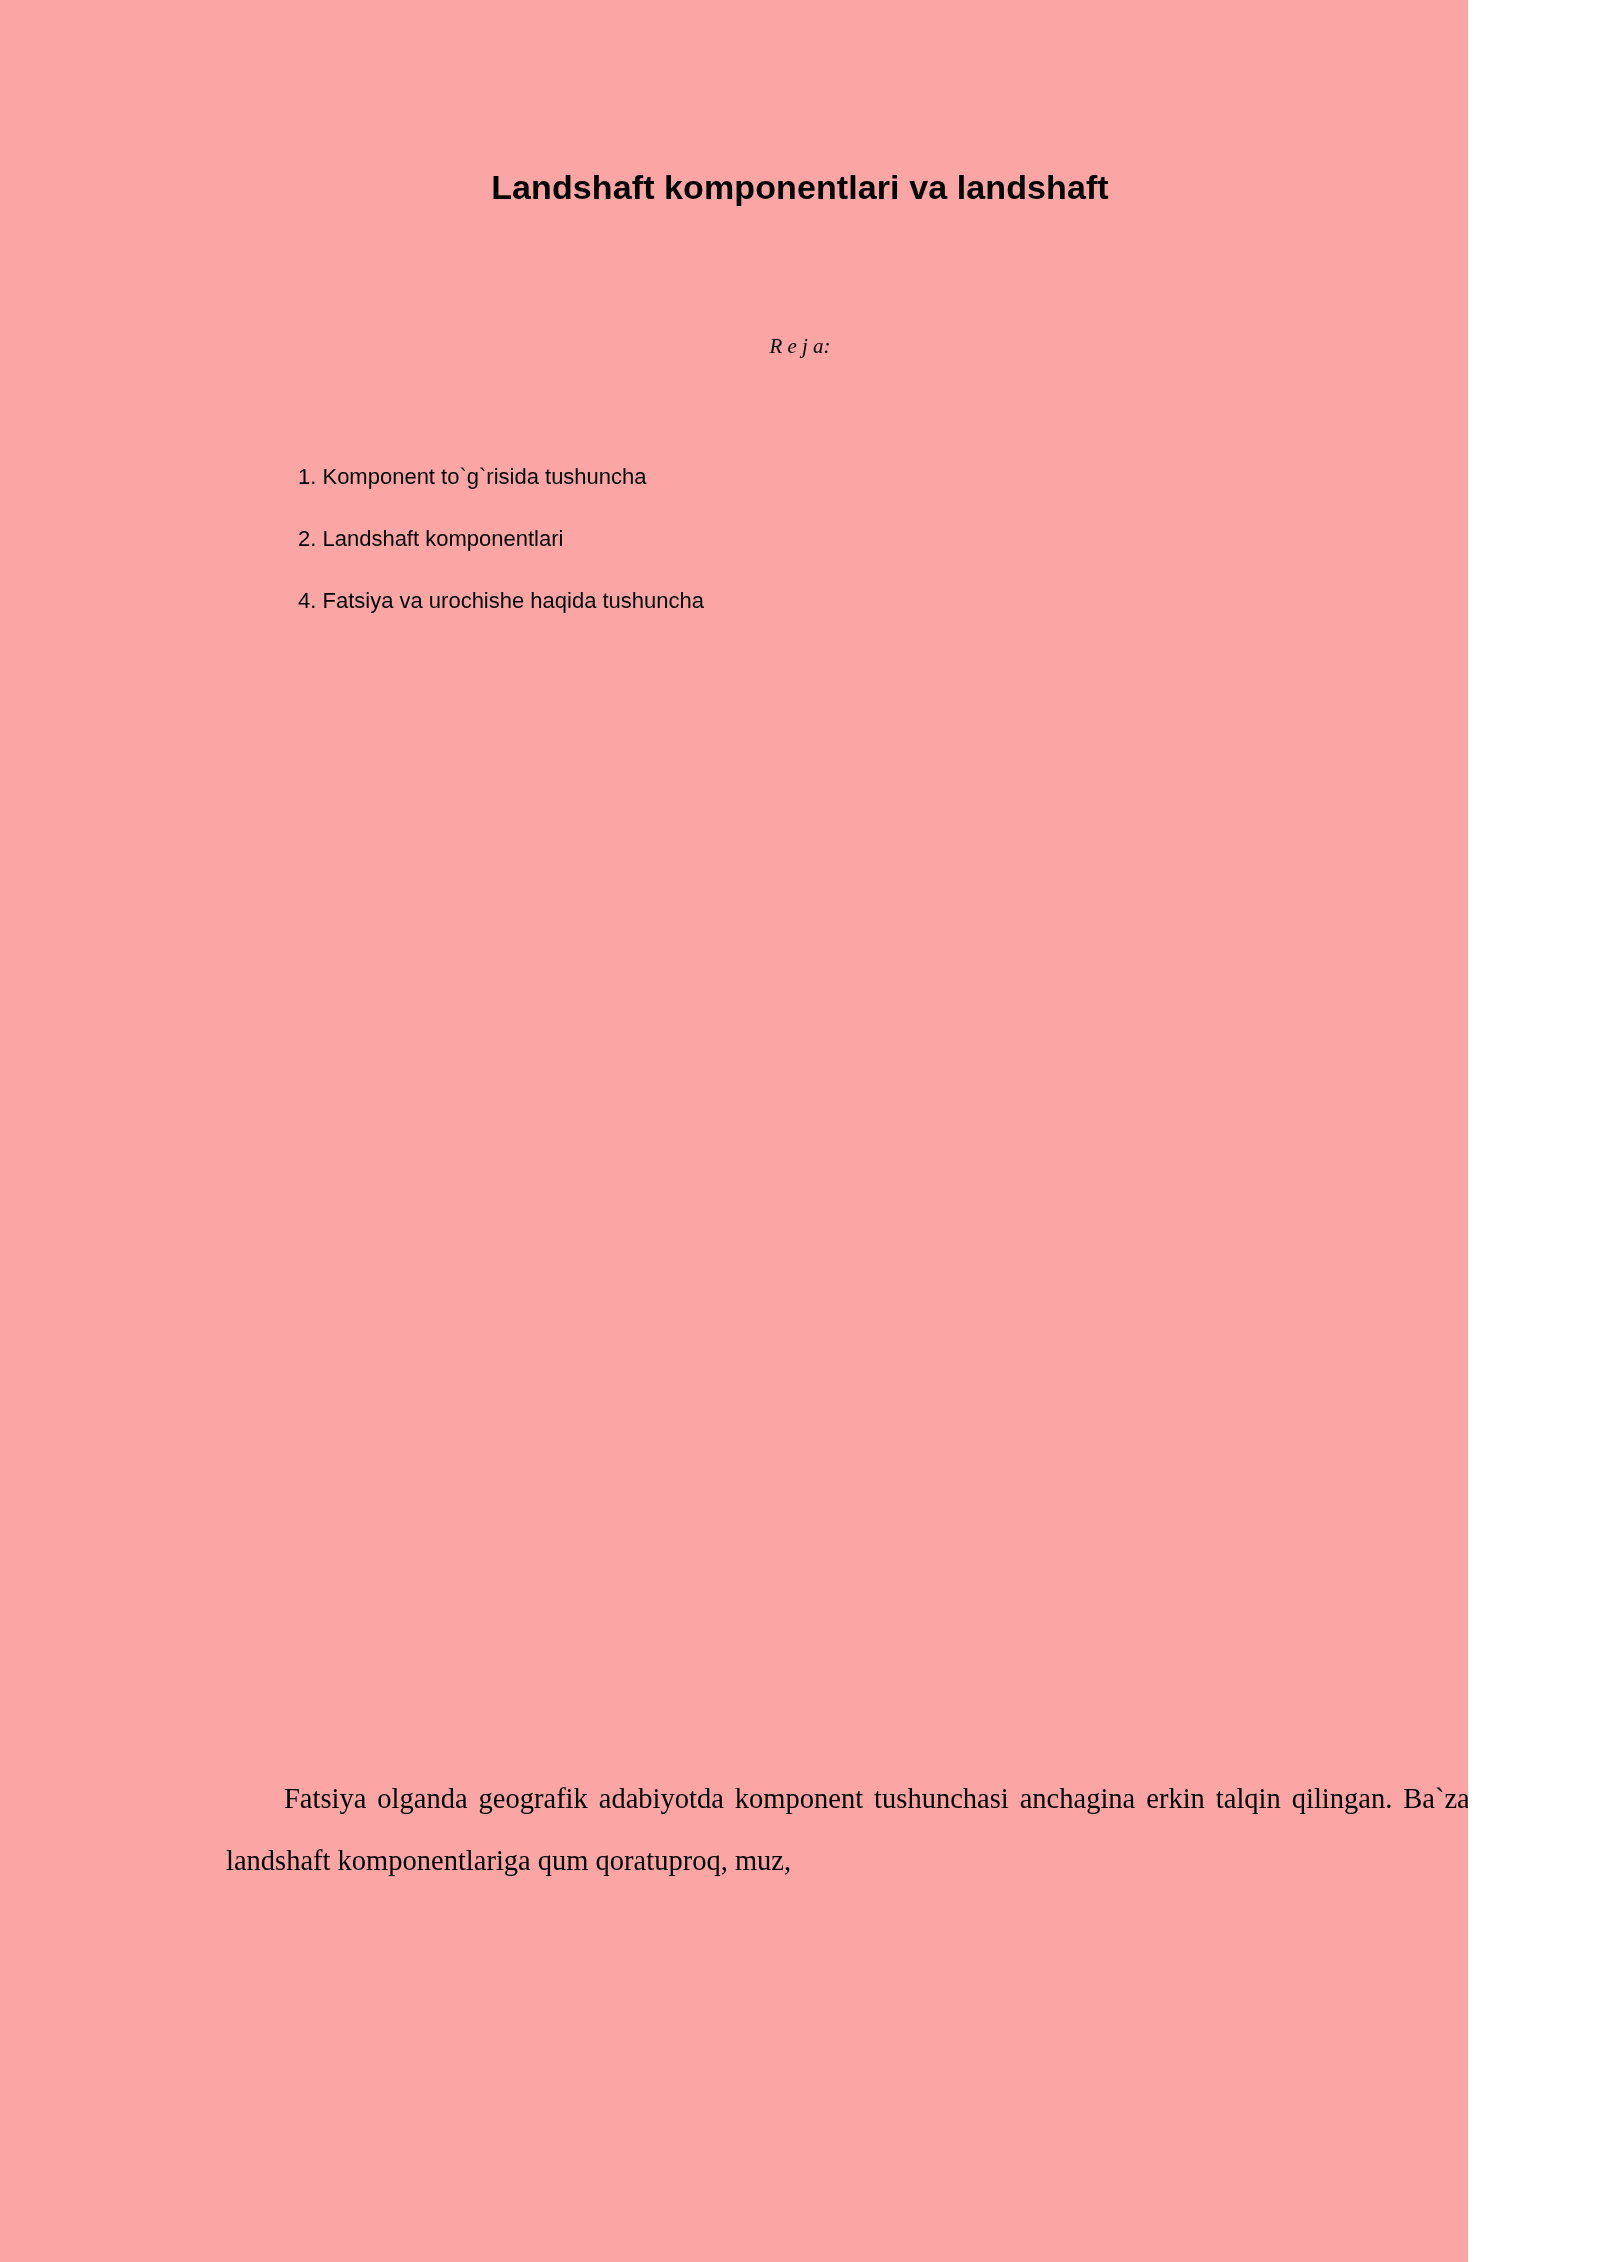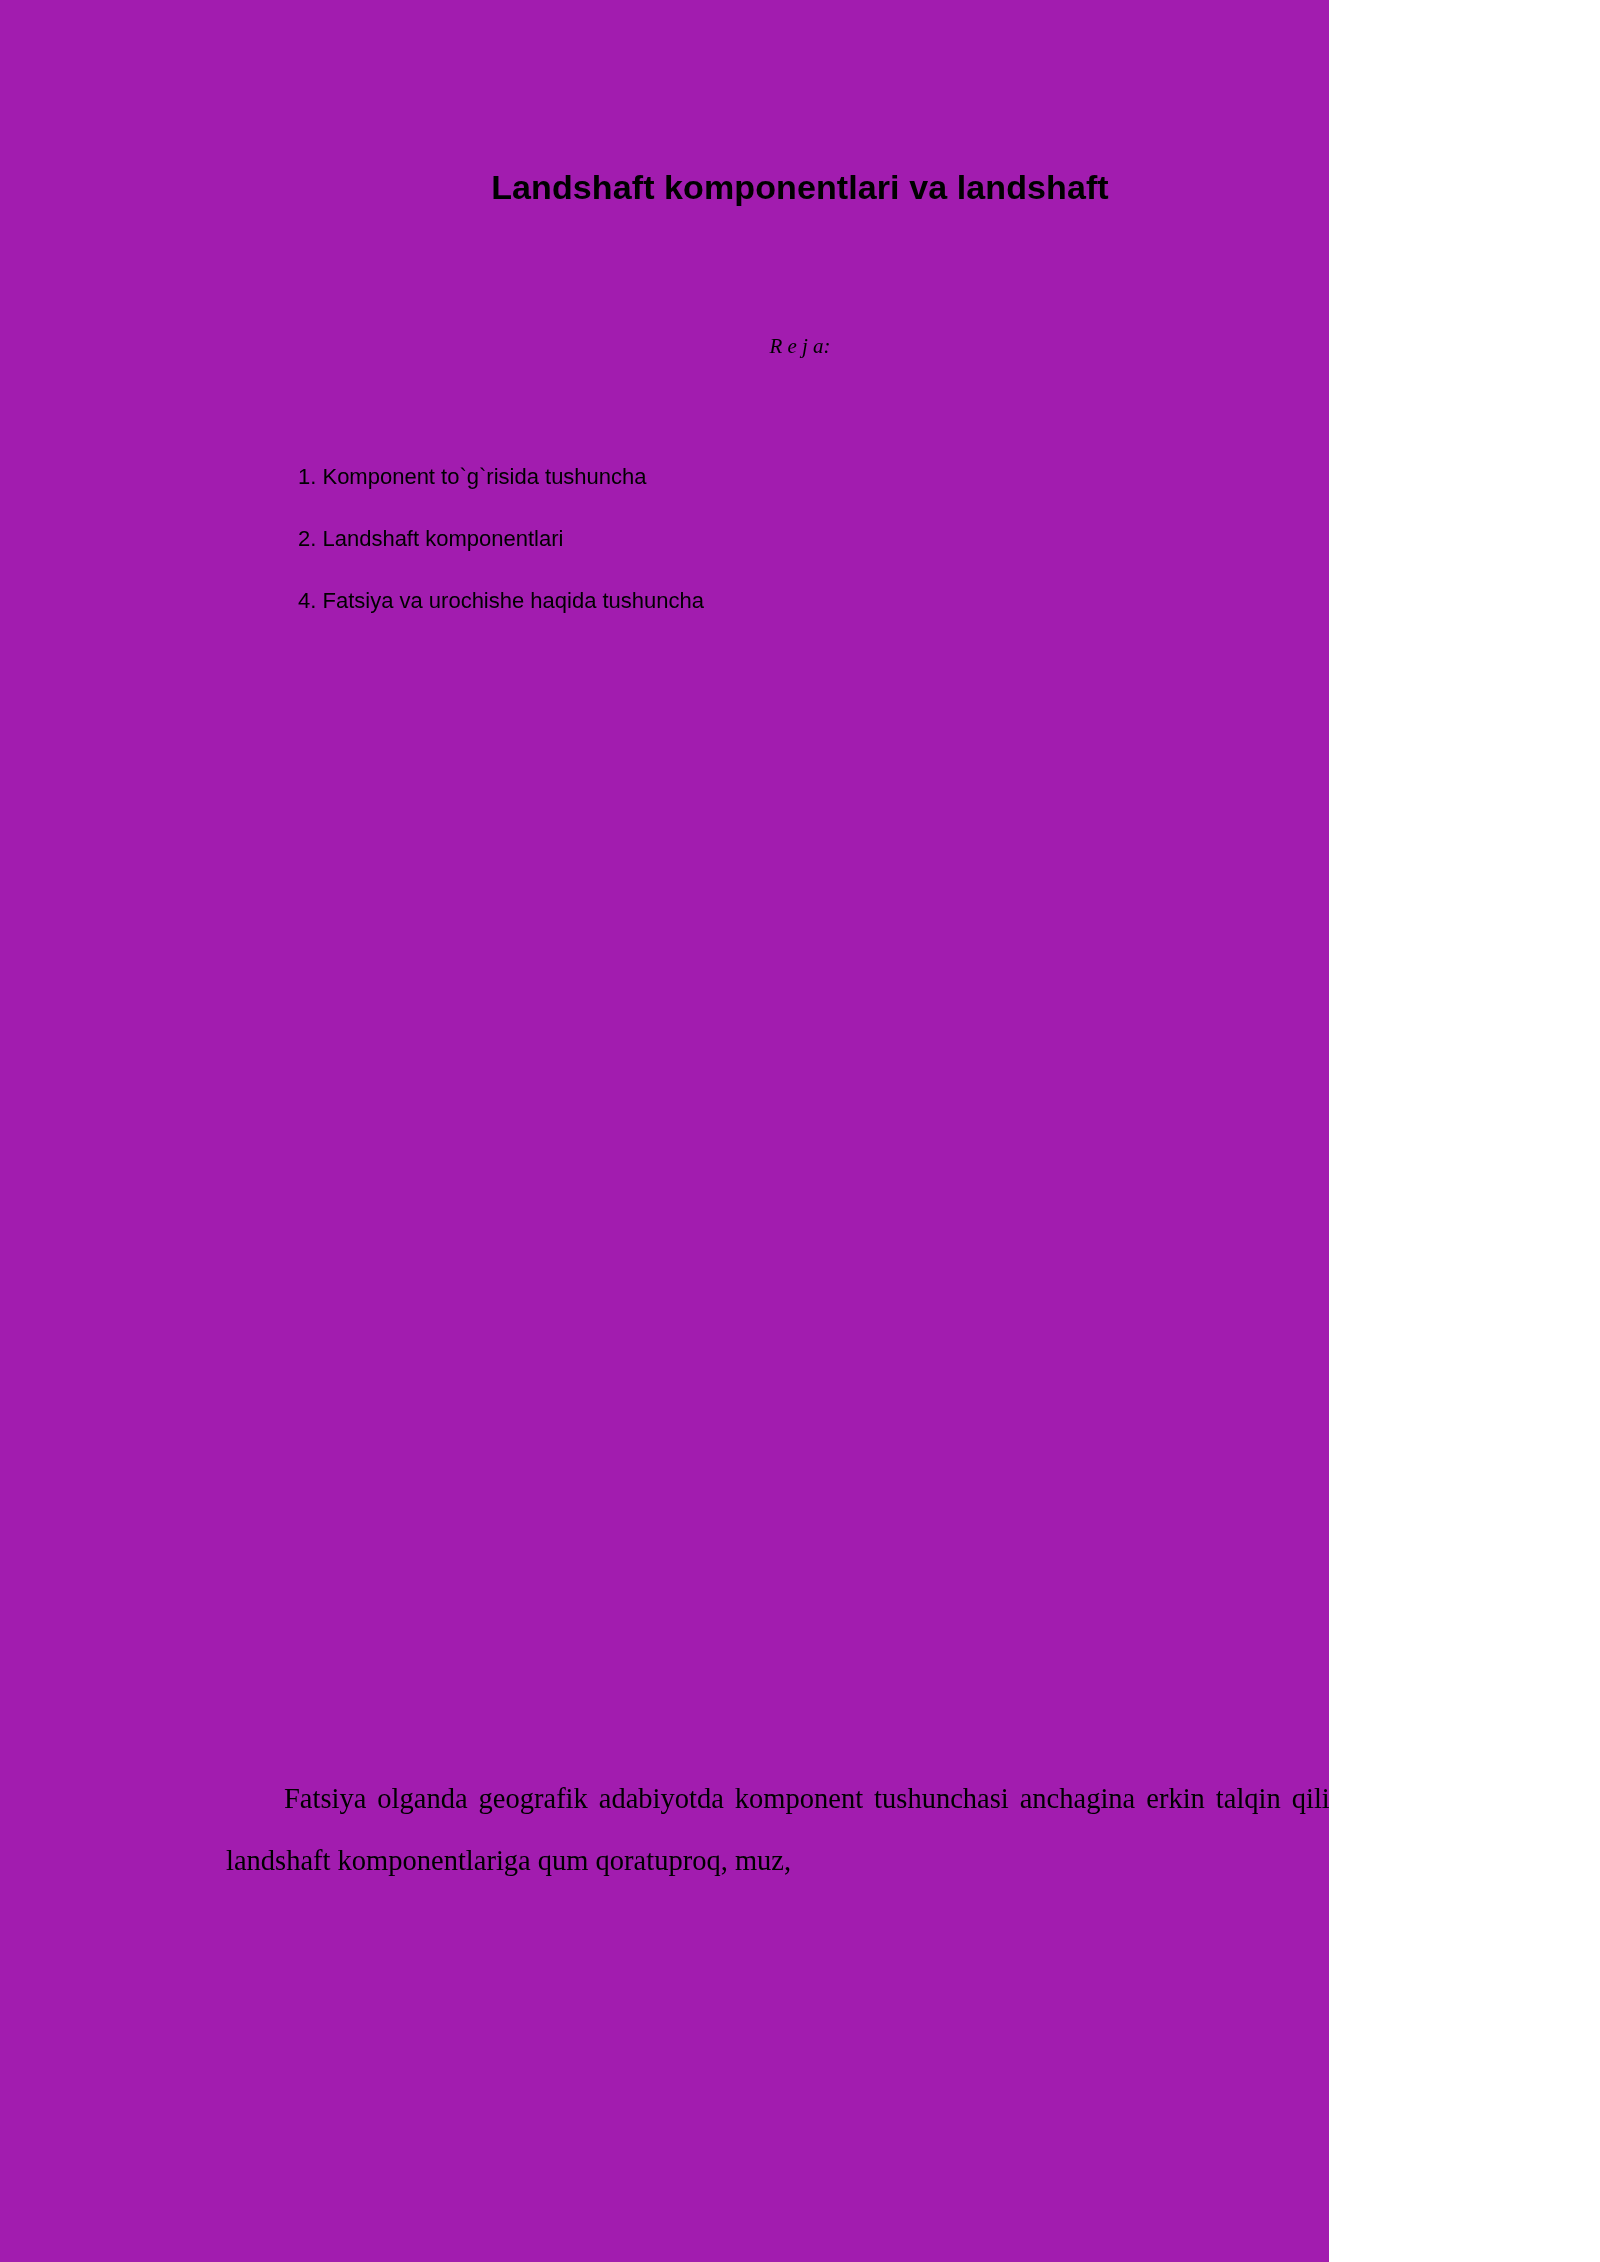--- a/index.html
+++ b/index.html
@@ -4,23 +4,23 @@
 <title>Landshaft komponentlari va landshaft hosil qiluvchi omillar</title>
 <style>
   html, body {
     margin: 0;
     padding: 0;
     background: #ffffff;
   }
 
   .page {
     position: relative;
-    width: 1329px;
+    width: 1468px;
     height: 2262px;
-    background: #a21caf;
+    background: #fca5a5;
     overflow: hidden;
     box-sizing: border-box;
   }
 
   
   .doc-title {
     position: absolute;
     left: 0;
     top: 130px;
     width: 1600px;

